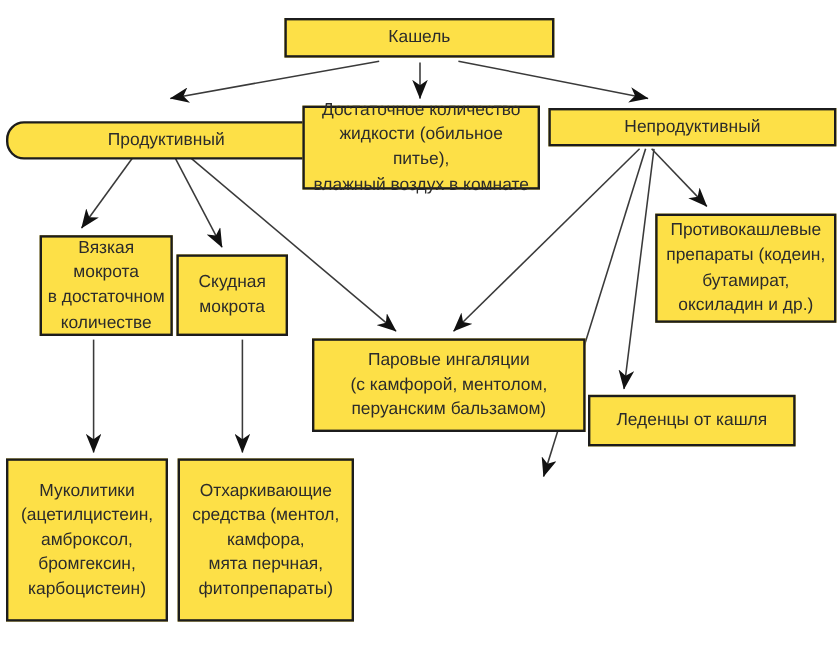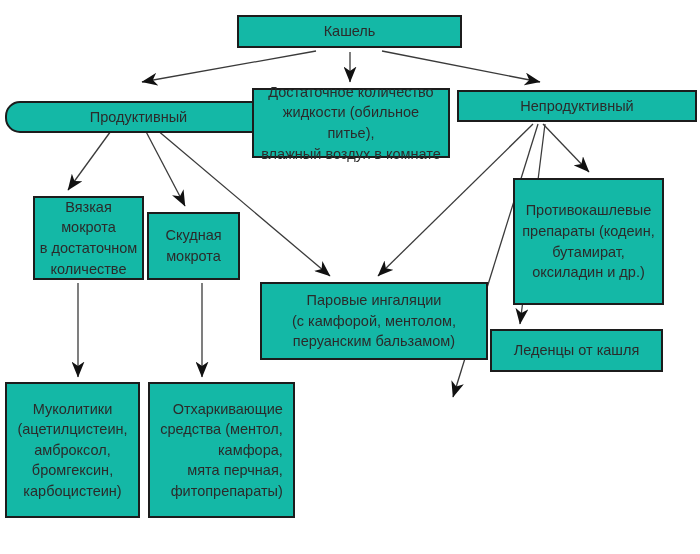--- a/index.html
+++ b/index.html
@@ -15,43 +15,43 @@
     position: absolute;
     left: 0; top: 0;
     width: 700px; height: 554px;
     z-index: 1;
   }
   .node {
     position: absolute;
     z-index: 2;
     box-sizing: border-box;
     border: 2px solid #1c1c1c;
-    background: #14b8a6;
+    background: #fde047;
     display: flex;
     align-items: center;
     justify-content: center;
     text-align: center;
     color: #2b2b2b;
     font-size: 14.5px;
     line-height: 1.42;
     white-space: pre-line;
     padding: 2px 4px;
   }
   
   .n-kashel        { left:237px; top:15px;  width:225px; height:33px; }
   .n-produktivny   { left:5px;   top:101px;  width:267px; height:32px;border-radius:15px; }
   .n-fluid         { left:252px; top:88px;  width:198px; height:70px; }
   .n-neproduktivny { left:457px; top:90px;  width:240px; height:32px; }
   .n-vyazkaya      { left:5px;   top:196px; width:111px; height:84px;margin-left:28px; }
   .n-skudnaya      { left:147px; top:212px; width:93px;  height:68px; }
   .n-parovye       { left:260px; top:282px; width:228px; height:78px; }
-  .n-antitussive   { left:513px; top:178px; width:151px; height:127px; }
+  .n-antitussive   { left:546px; top:178px; width:151px; height:91px; }
   .n-lozenges      { left:490px; top:329px; width:173px; height:43px; }
   .n-mucolytics    { left:5px;   top:382px; width:135px; height:136px; }
-  .n-expectorants  { left:148px; top:382px; width:147px; height:136px;text-align:right; }
+  .n-expectorants  { left:148px; top:382px; width:147px; height:136px; }
   .n-topical       { left:373px; top:402px; width:282px; height:96px; }
 </style>
 </head>
 <body>
 
 <div class="stage">
 
   <svg class="edges" viewBox="0 0 700 554" xmlns="http://www.w3.org/2000/svg">
     <defs>
       <marker id="ah" markerUnits="userSpaceOnUse" markerWidth="17" markerHeight="13" refX="15.5" refY="6.5" orient="auto">

